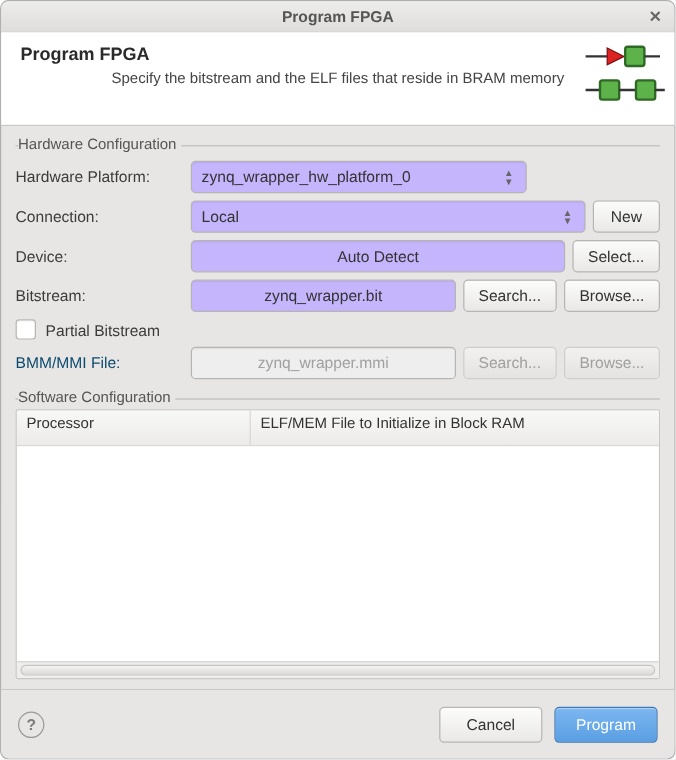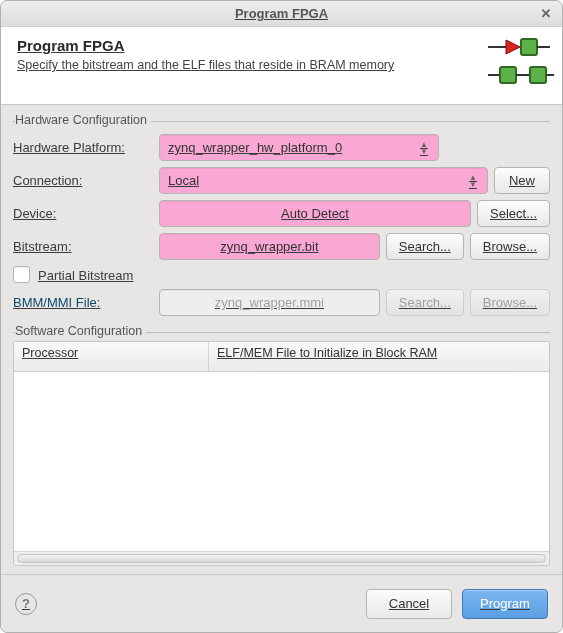--- a/index.html
+++ b/index.html
@@ -15,21 +15,20 @@
   }
   .window {
     width: 563px;
     height: 633px;
     border: 1px solid #b0b0b0;
     border-radius: 7px;
     background: #e7e6e5;
     box-shadow: inset 0 1px 0 #f7f7f7;
     display: flex;
     flex-direction: column;
-    text-decoration: underline;
   }
   .titlebar {
     height: 26px;
     display: flex;
     align-items: center;
     justify-content: center;
     font-weight: bold;
     color: #555;
     position: relative;
     border-top-left-radius: 7px;
@@ -58,20 +57,21 @@
   }
   .header .h-title {
     font-weight: bold;
     font-size: 15px;
     color: #2a2a2a;
   }
   .header .h-desc {
     margin-top: 4px;
     font-size: 12.5px;
     color: #444;
+    text-align: center;
   }
   .header .h-icon {
     position: absolute;
     right: 6px;
     top: 6px;
   }
   .content {
     flex: 1;
     padding: 6px 12px 8px 12px;
     overflow: hidden;
@@ -106,21 +106,21 @@
   .form-row .fld {
     flex: 1;
     display: flex;
     gap: 6px;
     align-items: center;
   }
   .combo, .text-input {
     height: 27px;
     border: 1px solid #b6b5b4;
     border-radius: 4px;
-    background: #f9a8d4;
+    background: #c4b5fd;
     padding: 0 8px;
     font-size: 13px;
     color: #333;
     display: flex;
     align-items: center;
     justify-content: space-between;
     box-shadow: inset 0 1px 1px rgba(0,0,0,0.06);
   }
   .combo { cursor: default; width: 100%; }
   .combo .spin {

